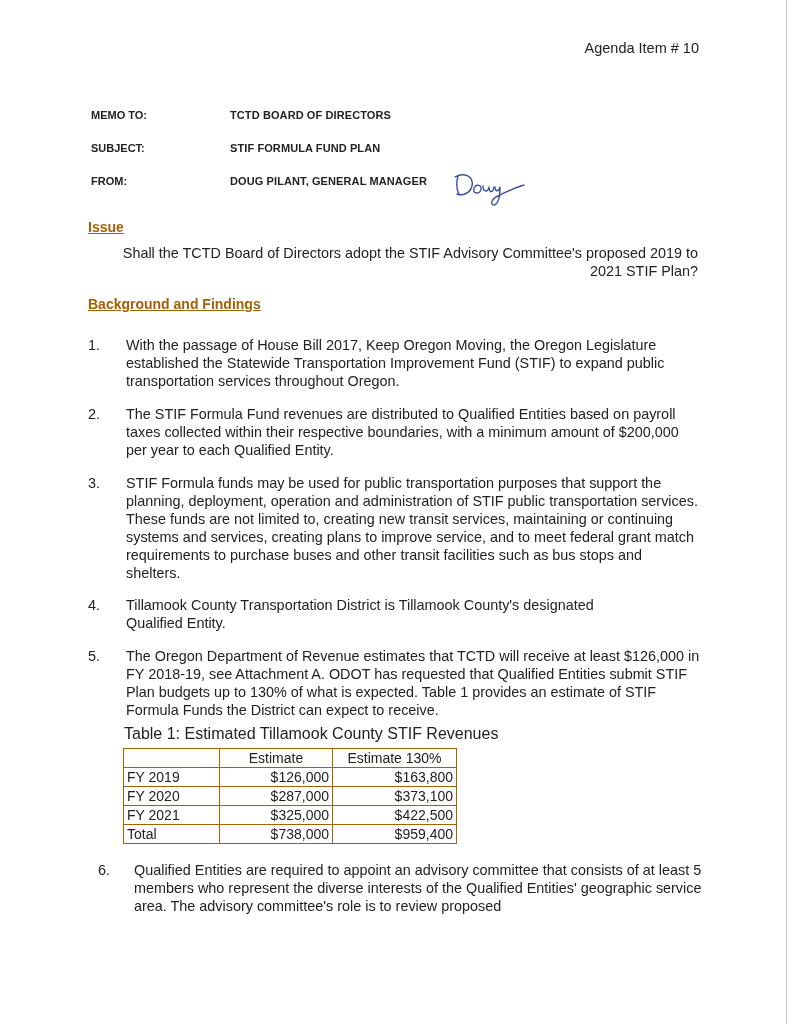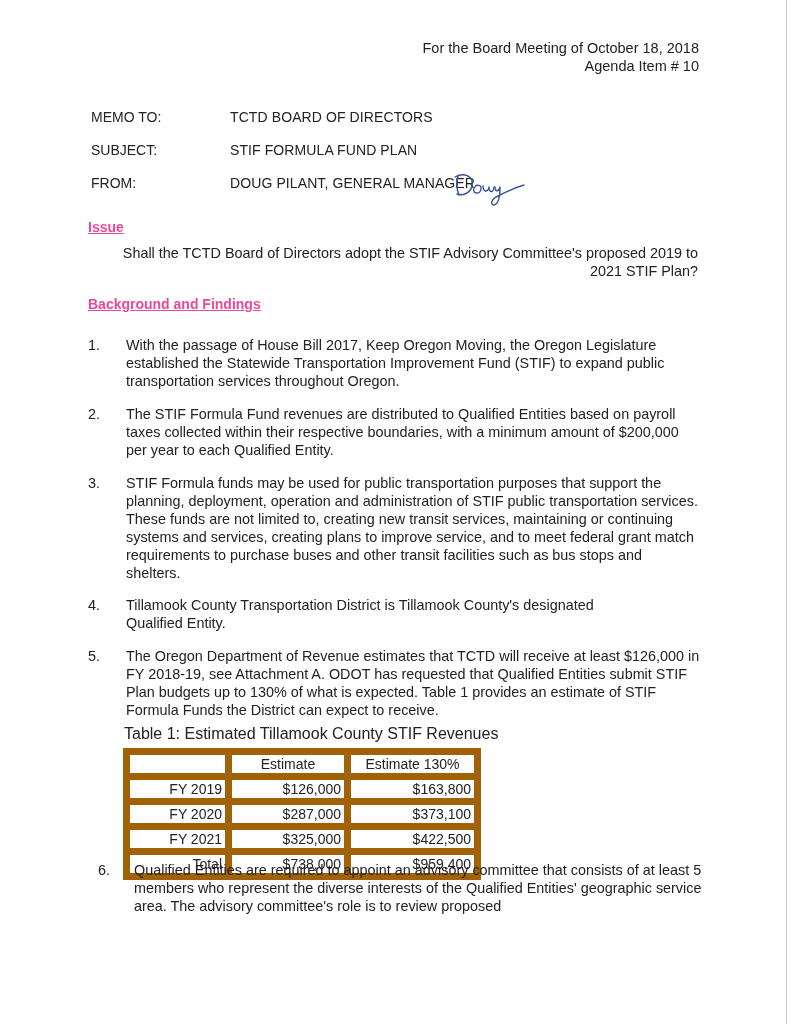--- a/index.html
+++ b/index.html
@@ -29,22 +29,22 @@
       right: 92px;
       text-align: right;
       font-size: 14.5px;
       line-height: 18px;
       color: #222;
     }
     .memo-block {
       position: absolute;
       left: 91px;
       top: 109px;
-      font-weight: normal;
-      font-size: 14px;
+      font-weight: bold;
+      font-size: 11px;
       color: #222;
     }
     .memo-row {
       display: flex;
       height: 33px;
       align-items: flex-start;
     }
     .memo-label {
       width: 139px;
     }
@@ -57,21 +57,21 @@
       top: 168px;
       width: 80px;
       height: 40px;
     }
     .section-heading {
       position: absolute;
       left: 88px;
       font-weight: bold;
       font-size: 14px;
       text-decoration: underline;
-      color: #ec4899;
+      color: #a16207;
     }
     .para {
       position: absolute;
       font-size: 14.4px;
       line-height: 18px;
       color: #222;
     }
     .list-item {
       position: absolute;
       left: 88px;
@@ -97,41 +97,40 @@
     }
     table.revenue {
       position: absolute;
       left: 123px;
       top: 748px;
       border-collapse: collapse;
       font-size: 14px;
       color: #222;
     }
     table.revenue td, table.revenue th {
-      border: 7px solid #a16207;
+      border: 1px solid #a16207;
       padding: 0 3px;
       height: 18px;
       line-height: 18px;
       font-weight: normal;
     }
     table.revenue th {
       text-align: center;
     }
-    table.revenue .c0 { width: 89px; text-align: right; }
+    table.revenue .c0 { width: 89px; text-align: left; }
     table.revenue .c1 { width: 106px; text-align: right; }
     table.revenue .c2 { width: 117px; text-align: right; }
     table.revenue th.c1, table.revenue th.c2 { text-align: center; }
   </style>
 </head>
 <body>
 
 <div class="page-edge"></div>
 
 <div class="header-right">
-  <div>For the Board Meeting of October 18, 2018</div>
   <div>Agenda Item # 10</div>
 </div>
 
 <div class="memo-block">
   <div class="memo-row">
     <span class="memo-label">MEMO TO:</span>
     <span class="memo-value">TCTD BOARD OF DIRECTORS</span>
   </div>
   <div class="memo-row">
     <span class="memo-label">SUBJECT:</span>

